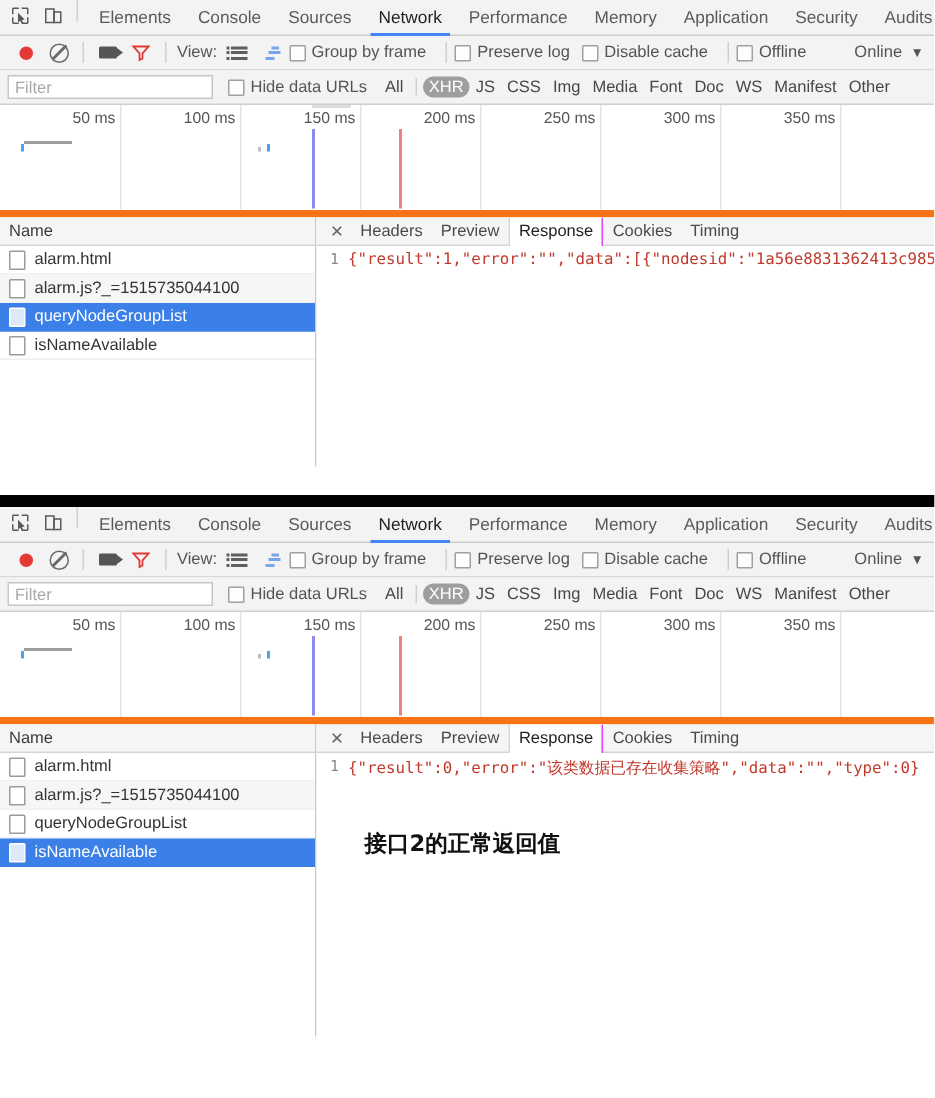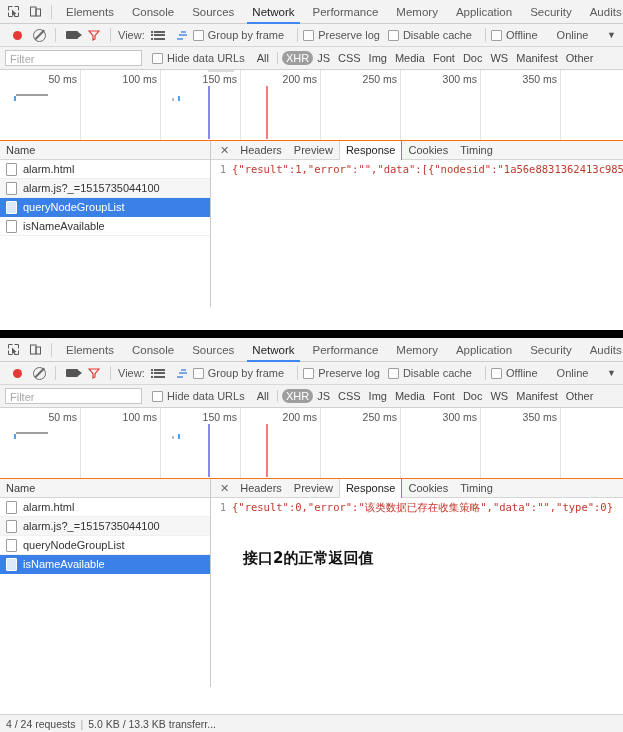--- a/index.html
+++ b/index.html
@@ -10,21 +10,21 @@
     font-size:11px;color:#303030;
     overflow:hidden;
   }
   .shot{position:relative;width:623px;background:#fff;overflow:hidden;}
   #shot1{height:330px;}
   .blackbar{height:8px;background:#000;width:623px;}
   #shot2{height:394px;}
 
   
   .tabstrip{
-    display:flex;align-items:center;height:24px;
+    display:flex;height:24px;
     background:#f3f3f3;border-bottom:1px solid #cdcdcd;
     padding-left:2px;box-sizing:border-box;
   }
   .iconbtn{
     width:22px;height:20px;display:flex;align-items:center;justify-content:center;
     flex:0 0 auto;
   }
   .vsep{width:1px;height:14px;background:#cfcfcf;margin:0 5px;flex:0 0 auto;}
   .tab{
     padding:0 9px;height:24px;line-height:24px;
@@ -65,21 +65,21 @@
   .listicon i{display:block;width:11px;height:2px;background:#5f5f5f;position:relative;}
   .listicon i:before{content:"";position:absolute;left:-3px;top:0;width:2px;height:2px;background:#5f5f5f;}
   .wfalls{display:flex;flex-direction:column;gap:1.5px;align-items:flex-start;}
   .wfalls i{display:block;height:2px;background:#7aa5e8;}
   .cb{
     width:9px;height:9px;border:1px solid #a0a0a0;background:#fdfdfd;border-radius:1px;
     display:inline-block;vertical-align:middle;flex:0 0 auto;
   }
   .cbtxt{color:#545454;font-size:11px;margin-left:4px;white-space:nowrap;}
   .cbgrp{display:flex;align-items:center;margin-right:8px;flex:0 0 auto;}
-  .onlinetxt{color:#545454;font-size:11px;margin-left:11px;white-space:nowrap;}
+  .onlinetxt{color:#545454;font-size:11px;margin-left:24px;white-space:nowrap;}
   .caret{margin-left:auto;margin-right:7px;color:#555;font-size:9px;}
 
   
   .filterrow{
     display:flex;align-items:center;height:23px;
     background:#f3f3f3;border-bottom:1px solid #d0d0d0;
     padding-left:5px;box-sizing:border-box;
   }
   .filterbox{
     width:137px;height:16px;background:#fff;border:1px solid #c6c6c6;
@@ -89,21 +89,21 @@
   .ftype{
     color:#474747;font-size:11px;padding:1px 4px;border-radius:7px;
     white-space:nowrap;flex:0 0 auto;
   }
   .ftype.active{background:#9e9e9e;color:#fff;}
   .fsep{width:1px;height:12px;background:#cfcfcf;margin:0 4px;flex:0 0 auto;}
 
   
   .overview{
     position:relative;height:70px;background:#fff;
-    border-bottom:1px solid #f97316;overflow:hidden;
+    border-bottom:5px solid #f97316;overflow:hidden;
   }
   .ovgrid{position:absolute;top:0;bottom:0;width:1px;background:#e4e4e4;}
   .ovlabel{
     position:absolute;top:3px;font-size:10.5px;color:#555;
     transform:translateX(-100%);padding-right:3px;white-space:nowrap;
   }
   .evline{position:absolute;top:16px;bottom:1px;width:1.5px;}
   .minibar{position:absolute;height:2px;background:#9e9e9e;}
   .minidot{position:absolute;width:1.5px;height:5px;background:#4aa3f0;}
 
@@ -495,18 +495,13 @@
         <span class="subtab">Timing</span>
       </div>
       <div class="jsonwrap">
         <div class="gutter">1</div>
         <div class="jsonline">{"result":0,"error":"该类数据已存在收集策略","data":"","type":0}</div>
       </div>
       <div class="anno" style="margin-left:32px;">接口2的正常返回值</div>
     </div>
   </div>
 
-  <div class="statusbar">
-    <span class="sbtxt">4 / 24 requests</span>
-    <span class="sbsep">|</span>
-    <span class="sbtxt">5.0 KB / 13.3 KB transferr...</span>
-  </div>
 </div>
 
 </body></html>

